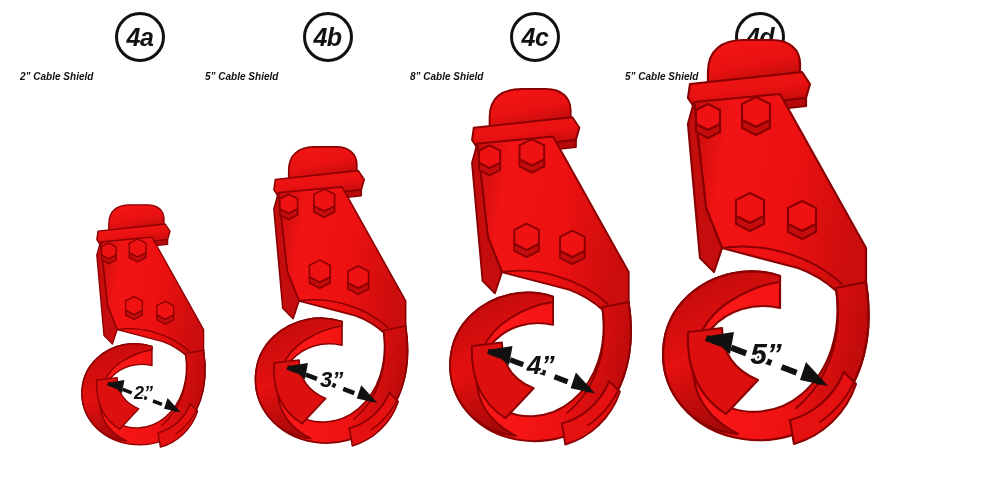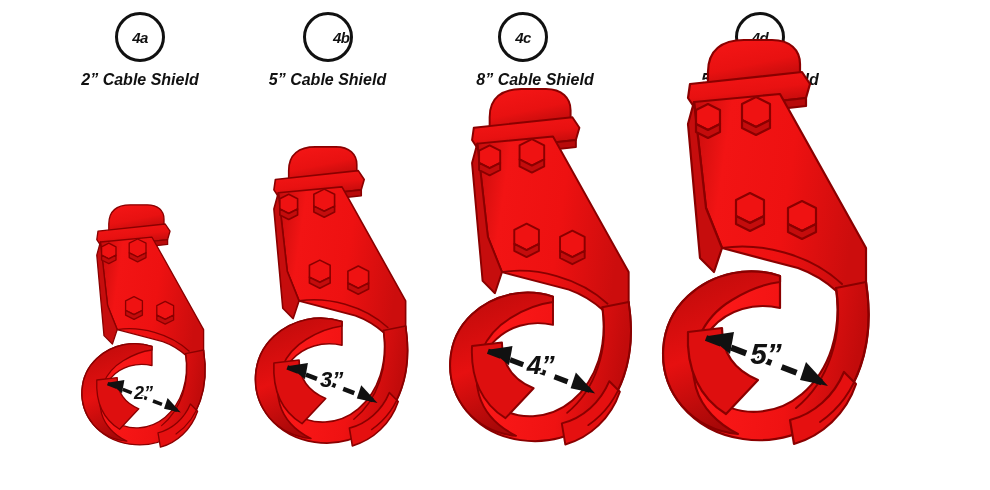--- a/index.html
+++ b/index.html
@@ -35,34 +35,34 @@
     height: 50px;
     border: 3px solid #111111;
     border-radius: 50%;
     box-sizing: border-box;
     display: flex;
     align-items: center;
     justify-content: center;
     background: #ffffff;
   }
   .badge span {
-    font-size: 15px;
+    font-size: 25px;
     font-weight: bold;
     font-style: italic;
     color: #111111;
     letter-spacing: -0.5px;
     line-height: 1;
   }
 
   .caption {
     position: absolute;
     top: 71px;
     width: 100%;
-    text-align: center;
-    font-size: 16px;
+    text-align: left;
+    font-size: 10px;
     font-weight: bold;
     font-style: italic;
     color: #111111;
     white-space: nowrap;
     letter-spacing: 0px;
   }
 
   .art {
     position: absolute;
   }
@@ -181,21 +181,21 @@
   <g>
     <line x1="76" y1="306" x2="196" y2="352" stroke="#111111" stroke-width="6" stroke-dasharray="16 11" stroke-linecap="butt"></line>
     <polygon points="78,304 104,300 100,322" fill="#111111"></polygon>
     <polygon points="198,354 170,348 176,330" fill="#111111"></polygon>
     <text class="dim-label" x="136" y="332" text-anchor="middle">2”</text>
   </g>
 </svg></div>
   </div>
 
   <div class="product-cell" id="cell-1" style="left:205px; width:245px;">
-    <div class="badge" id="badge-1" style="left: 97.5px; justify-content: flex-end;">
+    <div class="badge" id="badge-1" style="left: 97.5px;">
       <span>4b</span>
     </div>
     <div class="caption">5” Cable Shield</div>
     <div class="art" id="art-1" style="left: 26.3px; top: 141.2px; width: 192.4px; height: 310.8px;">
 <svg width="192.4" height="310.8" viewBox="0 0 260 420">
   <defs>
     <linearGradient id="bodyGradg1" x1="0" y1="0" x2="1" y2="0.2">
       <stop offset="0%" stop-color="#c40c0c"></stop>
       <stop offset="22%" stop-color="#f21414"></stop>
       <stop offset="60%" stop-color="#ee1111"></stop>
@@ -285,21 +285,21 @@
   <g>
     <line x1="76" y1="306" x2="196" y2="352" stroke="#111111" stroke-width="6" stroke-dasharray="16 11" stroke-linecap="butt"></line>
     <polygon points="78,304 104,300 100,322" fill="#111111"></polygon>
     <polygon points="198,354 170,348 176,330" fill="#111111"></polygon>
     <text class="dim-label" x="136" y="332" text-anchor="middle">3”</text>
   </g>
 </svg></div>
   </div>
 
   <div class="product-cell" id="cell-2" style="left:410px; width:250px;">
-    <div class="badge" id="badge-2" style="left: 88px;">
+    <div class="badge" id="badge-2" style="left: 100px;">
       <span>4c</span>
     </div>
     <div class="caption">8” Cable Shield</div>
     <div class="art" id="art-2" style="left: 10.6px; top: 82.4px; width: 228.8px; height: 369.6px;">
 <svg width="228.8" height="369.6" viewBox="0 0 260 420">
   <defs>
     <linearGradient id="bodyGradg2" x1="0" y1="0" x2="1" y2="0.2">
       <stop offset="0%" stop-color="#c40c0c"></stop>
       <stop offset="22%" stop-color="#f21414"></stop>
       <stop offset="60%" stop-color="#ee1111"></stop>

